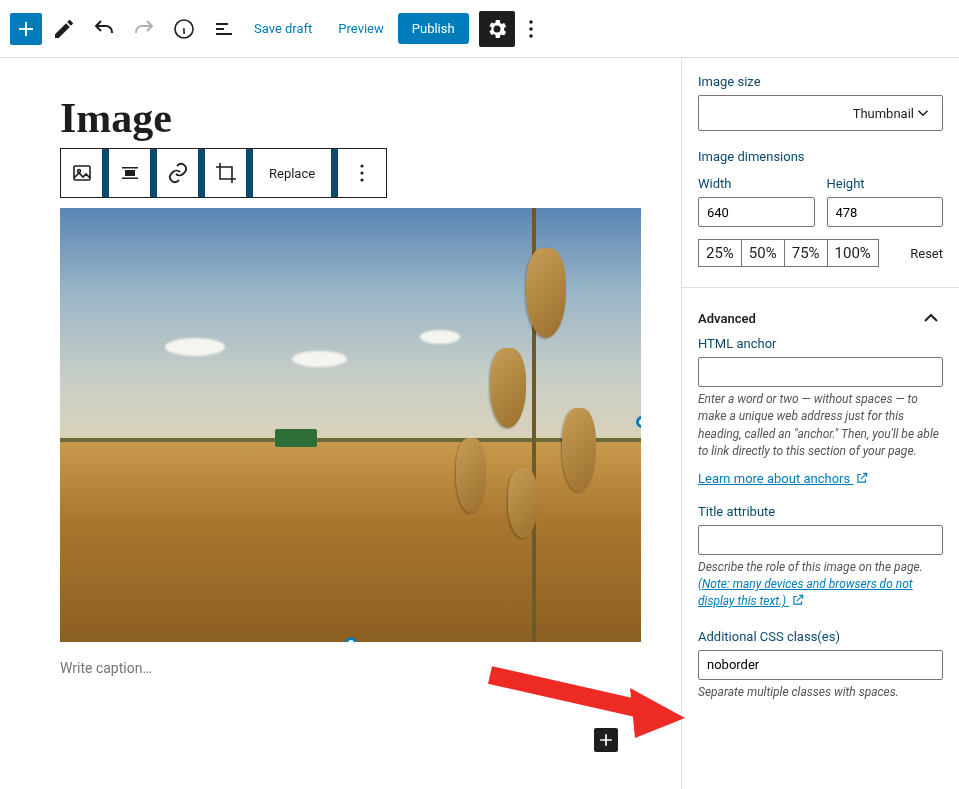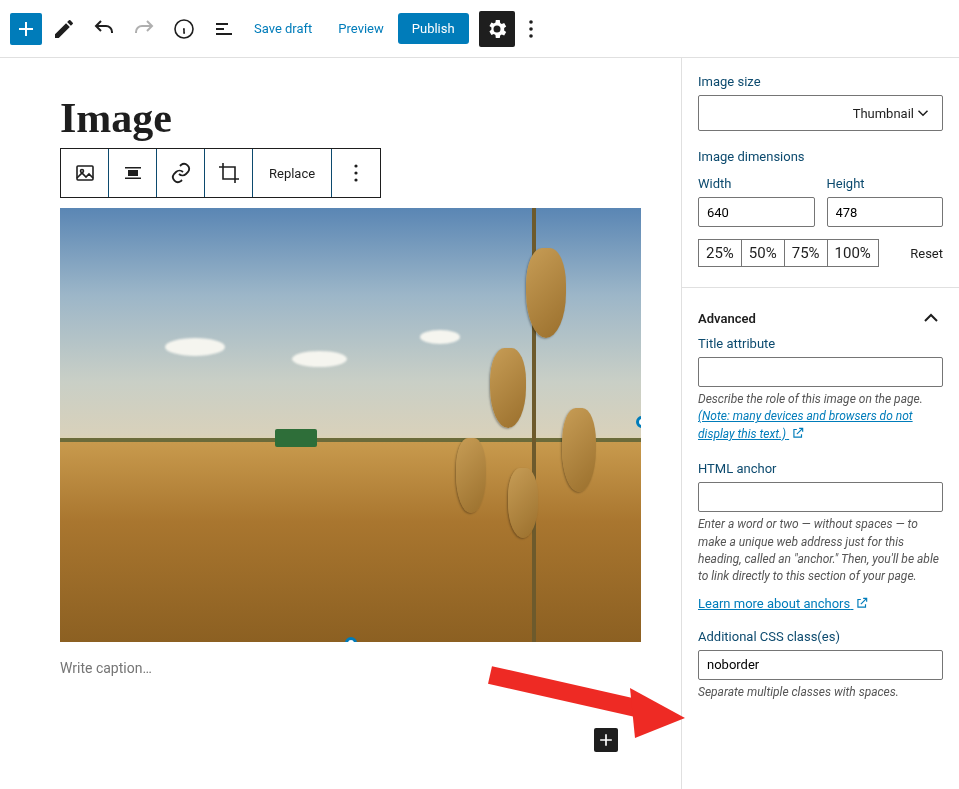--- a/index.html
+++ b/index.html
@@ -22,21 +22,21 @@
   .disabled { opacity:.35; }
 
   
   .main-wrap { display:flex; height: calc(789px - 58px); }
   .editor { flex:1; padding: 36px 0 0 60px; position:relative; }
   .sidebar { width:278px; border-left:1px solid #e0e0e0; overflow-y:auto; padding: 10px 16px 30px 16px; }
 
   
   .page-title { font-family: Georgia, 'Times New Roman', serif; font-size:42px; font-weight:700; margin-bottom:6px; }
   .block-toolbar { display:flex; border:1px solid #1e1e1e; margin-bottom:0; width: fit-content; background:#fff; position:relative; z-index:5;}
-  .block-toolbar .bt-item { width:48px; height:48px; display:flex; align-items:center; justify-content:center; border-right:1px solid #0c4a6e; cursor:pointer; }
+  .block-toolbar .bt-item { width:48px; height:48px; display:flex; align-items:center; justify-content:center; border-right:7px solid #0c4a6e; cursor:pointer; }
   .block-toolbar .bt-item:last-child{border-right:none;}
   .block-toolbar .bt-item.replace { width:auto; padding:0 16px; font-size:13px;}
   .block-toolbar svg { width:24px;height:24px;}
   .image-block { width:581px; height:434px; position:relative; margin-top:10px; overflow:hidden;}
   .image-block .sky{position:absolute;inset:0;background:linear-gradient(180deg,#5a86b4 0%, #9cb6c8 20%, #c9cfc6 40%, #d8d1bb 52%, #e2d3a8 55%);}
   .image-block .field{position:absolute;left:0;right:0;top:54%;bottom:0;background:linear-gradient(180deg,#c89a4d 0%, #a9762f 40%, #8c6022 100%);}
   .image-block .treeline{position:absolute;left:0;right:0;top:53%;height:6px;background:#6b6b3a;}
   .image-block .harvester{position:absolute;left:37%;top:51%;width:42px;height:18px;background:#2e6e39;border-radius:2px;}
   .image-block .cloud{position:absolute;background:#f5f5ef;border-radius:50%;filter:blur(1px);}
   .c1{left:18%;top:30%;width:60px;height:18px;}
@@ -247,52 +247,52 @@
     <div class="side-divider"></div>
 
     <div class="panel-header">
       <span class="title">Advanced</span>
       <svg viewBox="0 0 24 24" fill="none" stroke="currentColor" stroke-width="2">
           <path d="M6 15l6-6 6 6"></path>
         </svg>
     </div>
 
     <div class="section">
+      <div class="side-label">HTML anchor</div>
+      <input class="side-input" value="" style="">
+      <div class="side-help">Enter a word or two — without spaces — to make a unique web address just for this heading, called an "anchor." Then, you'll be able to link directly to this section of your page.</div>
+      <div style="margin-top:10px;">
+        <span class="side-link" style="font-style:normal;">
+          <span>Learn more about anchors</span>
+          <svg viewBox="0 0 24 24" fill="none" stroke="currentColor" stroke-width="2">
+              <path d="M14 4h6v6"></path>
+              <path d="M20 4L10 14"></path>
+              <path d="M18 14v5H5V6h5"></path>
+            </svg>
+        </span>
+      </div>
+    </div>
+
+    <div class="section">
       <div class="side-label">Title attribute</div>
       <input class="side-input" value="" style="">
       <div class="side-help">
         <span>Describe the role of this image on the page.</span>
         <span class="side-link">
           <span>(Note: many devices and browsers do not display this text.)</span>
           <svg viewBox="0 0 24 24" fill="none" stroke="currentColor" stroke-width="2">
               <path d="M14 4h6v6"></path>
               <path d="M20 4L10 14"></path>
               <path d="M18 14v5H5V6h5"></path>
             </svg>
         </span>
       </div>
     </div>
 
     <div class="section">
-      <div class="side-label">HTML anchor</div>
-      <input class="side-input" value="" style="">
-      <div class="side-help">Enter a word or two — without spaces — to make a unique web address just for this heading, called an "anchor." Then, you'll be able to link directly to this section of your page.</div>
-      <div style="margin-top:10px;">
-        <span class="side-link" style="font-style:normal;">
-          <span>Learn more about anchors</span>
-          <svg viewBox="0 0 24 24" fill="none" stroke="currentColor" stroke-width="2">
-              <path d="M14 4h6v6"></path>
-              <path d="M20 4L10 14"></path>
-              <path d="M18 14v5H5V6h5"></path>
-            </svg>
-        </span>
-      </div>
-    </div>
-
-    <div class="section">
       <div class="side-label">Additional CSS class(es)</div>
       <input class="side-input" value="noborder" style="">
       <div class="side-help" style="font-style:italic;">Separate multiple classes with spaces.</div>
     </div>
   </div>
 </div>
 
 <svg class="arrow-overlay" style="left:480px;top:660px;" width="210" height="80" viewBox="0 0 210 80">
   <line x1="10" y1="15" x2="165" y2="50" stroke="#ee2a24" stroke-width="18"></line>
   <polygon points="205,58 150,28 155,78" fill="#ee2a24"></polygon>

